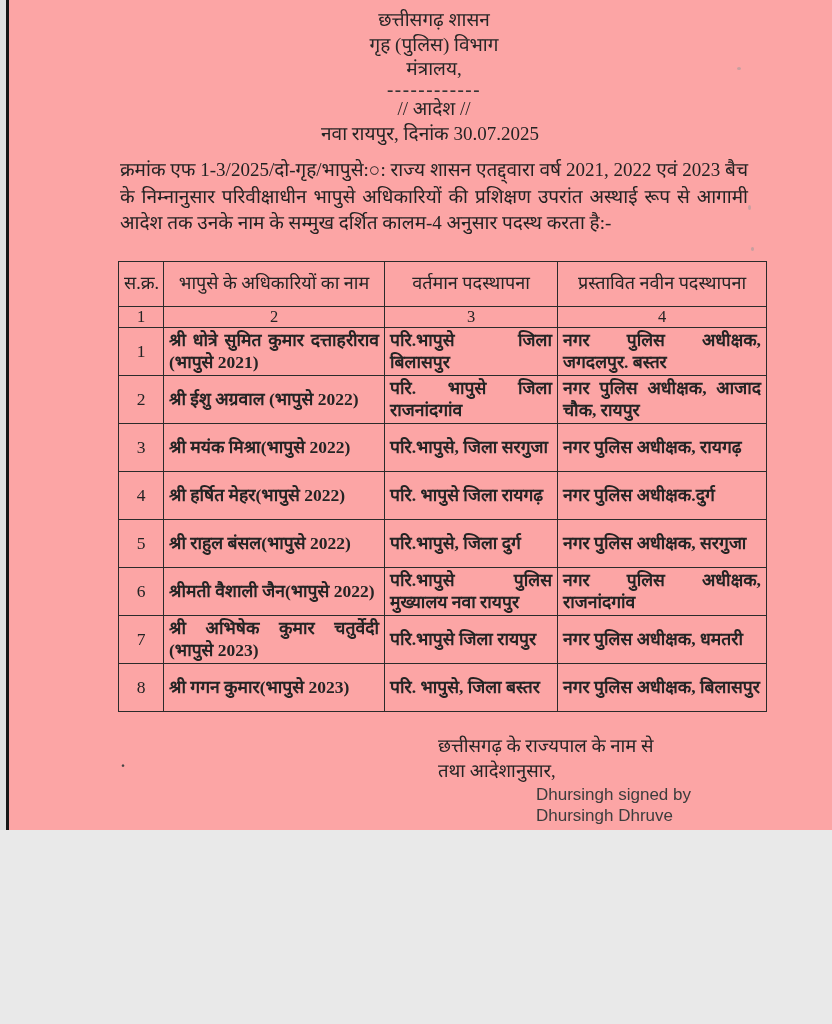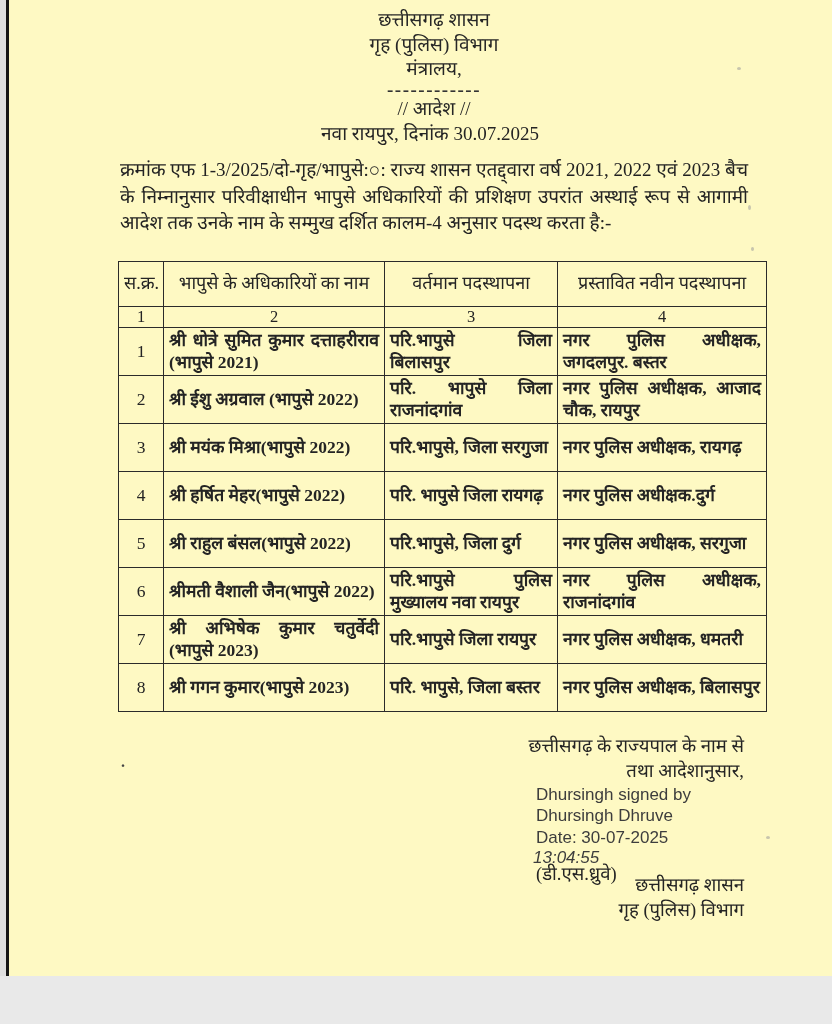--- a/index.html
+++ b/index.html
@@ -1,21 +1,21 @@
 <!DOCTYPE html>
 <html><head>
 <meta charset="utf-8">
 <style>
   html,body{margin:0;padding:0;}
   body{
     width:832px;height:1024px;background:#e9e9e9;
     font-family:"Liberation Serif","DejaVu Serif",serif;
   }
   .page{
-    position:relative;width:832px;height:976px;background:#fef9c3;
+    position:relative;width:832px;height:830px;background:#fca5a5;
     overflow:hidden;color:#242424;
   }
   .edge-strip{position:absolute;left:0;top:0;width:6px;height:100%;background:#e0e0e0;}
   .edge-line{position:absolute;left:6px;top:0;width:3px;height:100%;background:#161616;}
 
   .content{position:absolute;left:120px;top:8px;width:628px;}
 
   .doc-header{text-align:center;font-size:19px;line-height:24.5px;color:#262626;}
   .doc-header .sep{line-height:15px;letter-spacing:1.5px;font-weight:bold;color:#333;}
   .place-date{text-align:center;font-size:19px;line-height:24px;margin-top:1px;padding-right:8px;}
@@ -40,21 +40,21 @@
   .order-table tr.num-row th{font-size:16.5px;line-height:16px;padding:0;}
   .order-table tr.data-row{height:48px;}
   col.c-sno{width:45px;}
   col.c-name{width:221px;}
   col.c-current{width:173px;}
   col.c-proposed{width:209px;}
   td.cell-sno{text-align:center;}
   td.cell-name,td.cell-current,td.cell-proposed{text-align:justify;font-weight:bold;}
 
   .sig-block{margin-top:22px;margin-left:318px;width:306px;}
-  .sig-line{text-align:right;font-size:18.5px;line-height:25px;color:#242424;}
+  .sig-line{text-align:left;font-size:18.5px;line-height:25px;color:#242424;}
   .stamp{
     margin-left:98px;text-align:left;
     font-family:"Liberation Sans","DejaVu Sans",sans-serif;
     font-size:17px;line-height:21.5px;color:#3d3d3d;
   }
   .overlap{position:relative;margin-left:98px;height:25px;font-size:18.5px;line-height:25px;}
   .overlap .hindi-name{position:absolute;left:0;top:14px;color:#242424;}
   .overlap .time{
     position:absolute;left:-3px;top:-3px;
     font-family:"Liberation Sans","DejaVu Sans",sans-serif;

